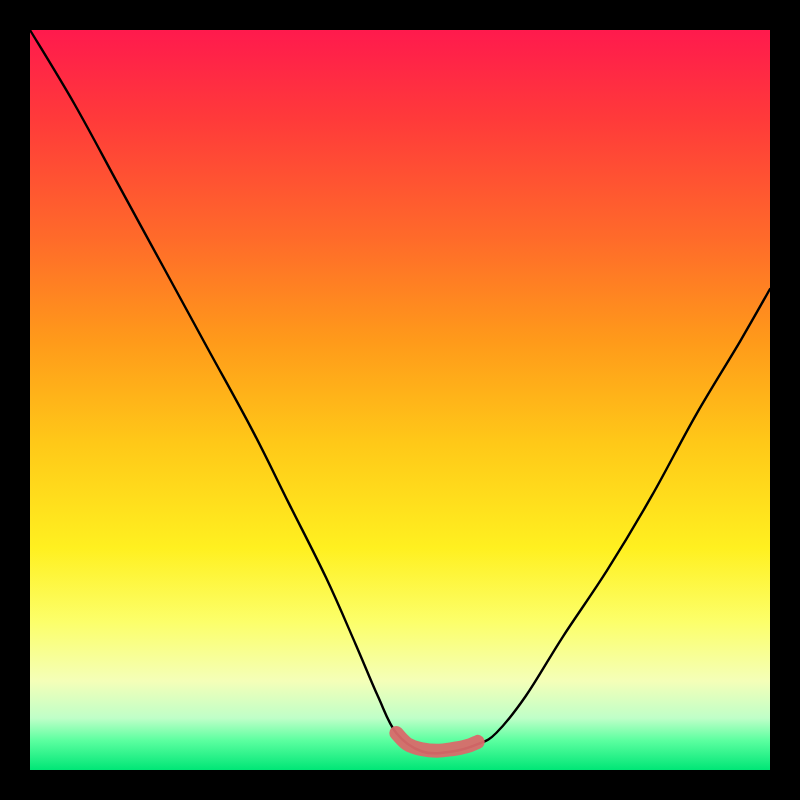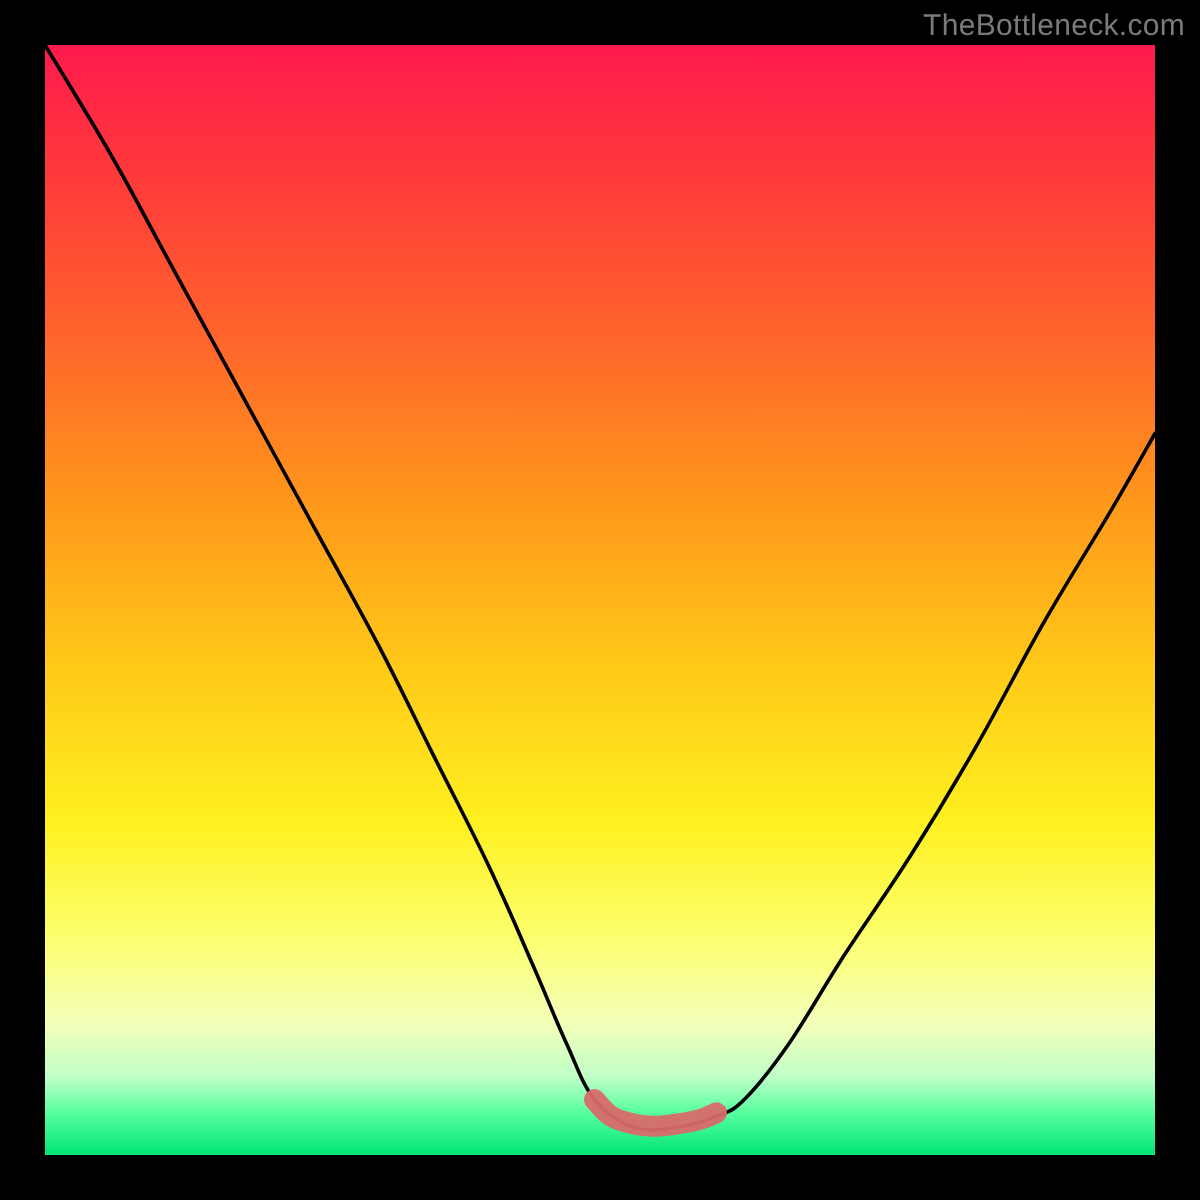--- a/index.html
+++ b/index.html
@@ -54,21 +54,20 @@
     font-size: 20px;
     letter-spacing: 0.2px;
     user-select: none;
   }
 </style>
 </head>
 <body>
 
 <div class="stage">
 
-  <div class="attribution">TheBottleneck.com</div>
 
   <div class="plot">
     <svg viewBox="0 0 740 740">
       <path id="curve-path" fill="none" stroke-width="2.4" stroke-linecap="round" stroke-linejoin="round" d="M 0.00 0.00 C 7.99 13.32, 28.42 46.03, 44.40 74.00 C 60.38 101.97, 72.82 126.10, 88.80 155.40 C 104.78 184.70, 117.22 207.50, 133.20 236.80 C 149.18 266.10, 161.62 288.90, 177.60 318.20 C 193.58 347.50, 207.35 371.63, 222.00 399.60 C 236.65 427.57, 245.68 446.96, 259.00 473.60 C 272.32 500.24, 284.01 522.29, 296.00 547.60 C 307.99 572.91, 316.28 592.89, 325.60 614.20 C 334.92 635.51, 340.47 650.02, 347.80 666.00 C 355.13 681.98, 358.31 693.01, 366.30 703.00 C 374.29 712.99, 382.21 718.17, 392.20 721.50 C 402.19 724.83, 411.81 722.83, 421.80 721.50 C 431.79 720.17, 439.71 717.43, 447.70 714.10 C 455.69 710.77, 457.54 711.66, 466.20 703.00 C 474.86 694.34, 483.81 683.32, 495.80 666.00 C 507.79 648.68, 518.15 629.44, 532.80 606.80 C 547.45 584.16, 561.22 565.51, 577.20 540.20 C 593.18 514.89, 605.62 494.17, 621.60 466.20 C 637.58 438.23, 650.02 412.77, 666.00 384.80 C 681.98 356.83, 697.08 333.44, 710.40 310.80 C 723.72 288.16, 734.67 268.32, 740.00 259.00" stroke="#000000"></path>
       <path id="marker-path" fill="none" stroke-width="14" stroke-linecap="round" stroke-linejoin="round" opacity="0.95" d="M 366.30 703.00 C 368.30 705.00, 372.74 711.17, 377.40 714.10 C 382.06 717.03, 386.87 718.08, 392.20 719.28 C 397.53 720.48, 401.67 720.76, 407.00 720.76 C 412.33 720.76, 416.47 720.08, 421.80 719.28 C 427.13 718.48, 431.94 717.65, 436.60 716.32 C 441.26 714.99, 445.70 712.68, 447.70 711.88" stroke="#d96a6a"></path>
     </svg>
   </div>
 
 </div>
 

